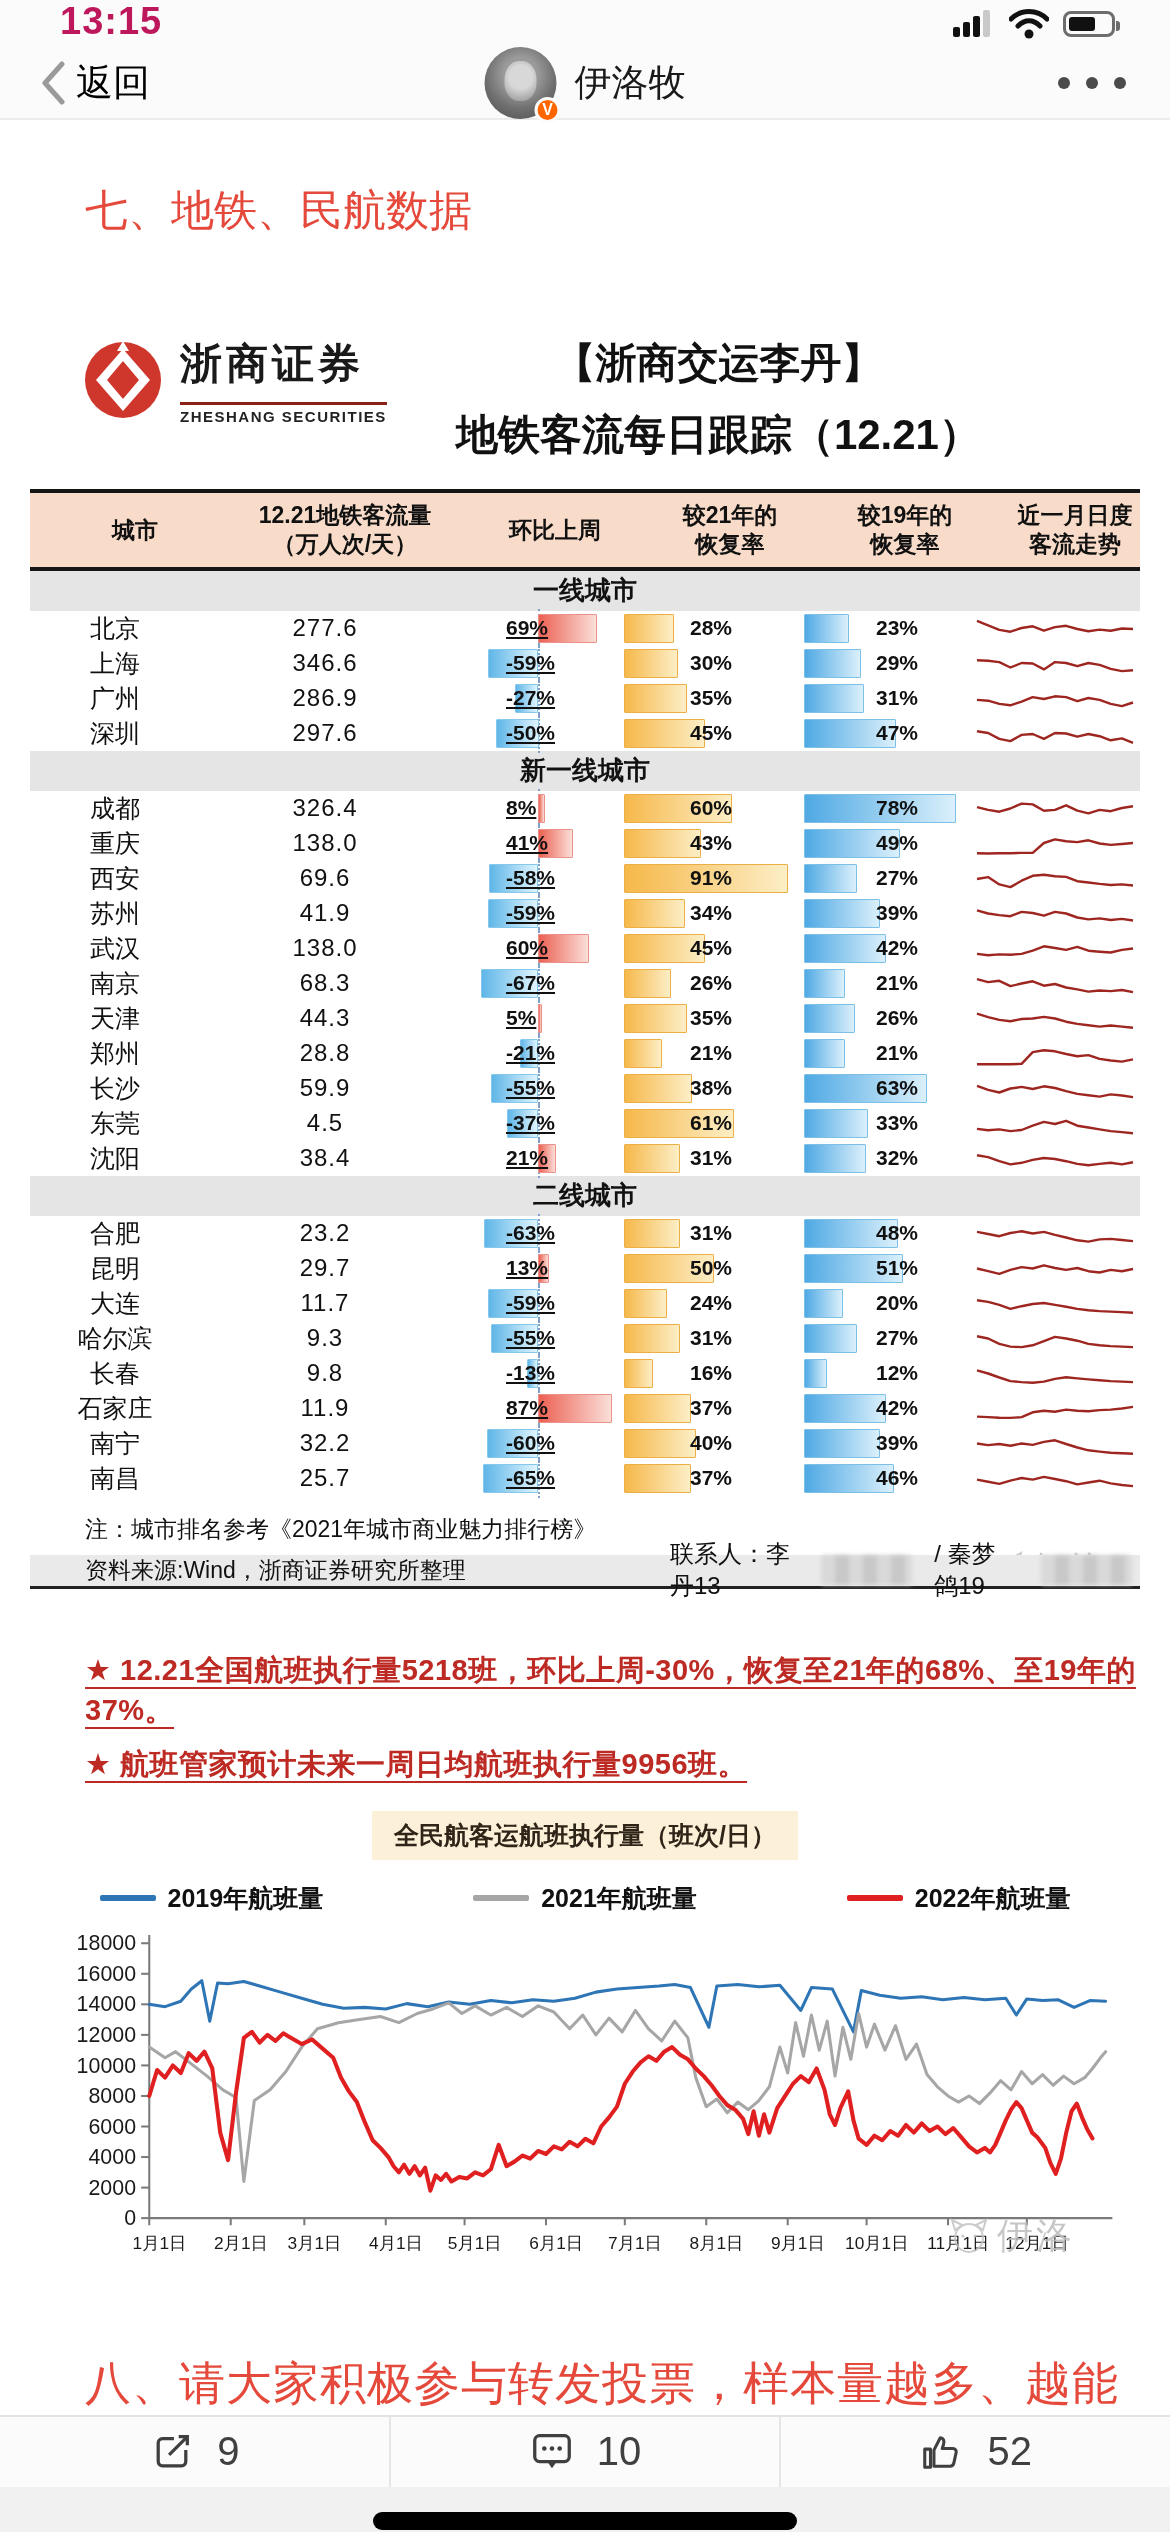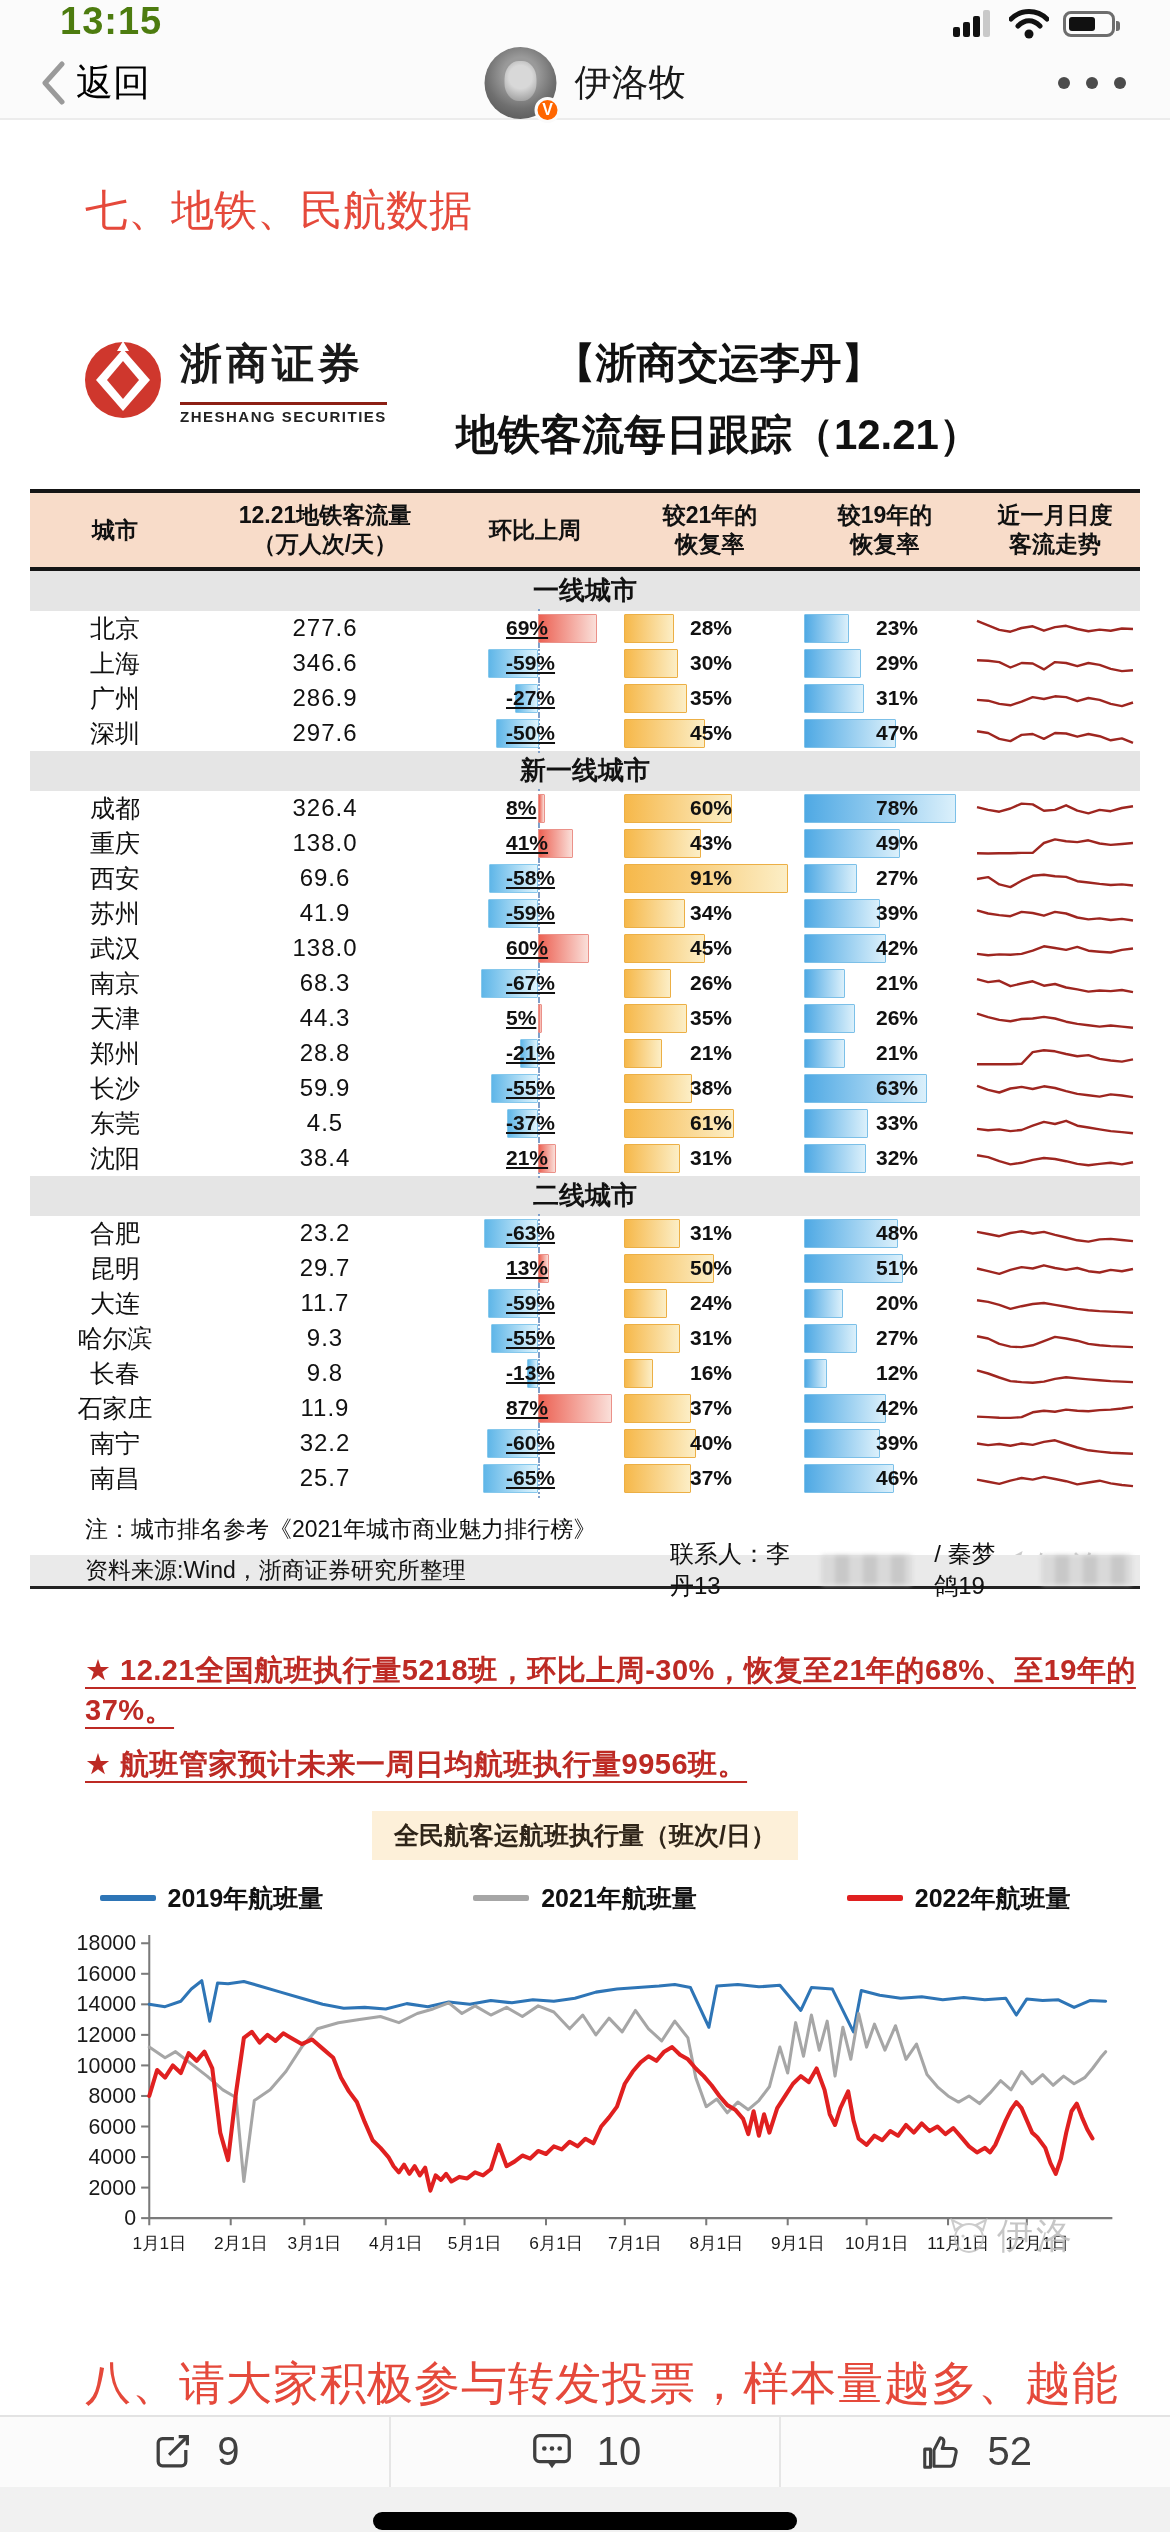--- a/index.html
+++ b/index.html
@@ -4,21 +4,21 @@
 <style>
   * { margin:0; padding:0; box-sizing:border-box; }
   html,body { background:#ddd; }
   body { font-family:"Liberation Sans","DejaVu Sans",sans-serif; }
   .screen { position:relative; width:1170px; height:2532px; margin:0 auto; background:#fff;
             display:flex; flex-direction:column; overflow:hidden; }
 
   
   .status-bar { height:100px; background:#fbfbfb; display:flex; align-items:flex-end;
                 justify-content:space-between; padding:0 55px 6px 60px; }
-  .time { font-size:38px; font-weight:bold; color:#4d7c0f; letter-spacing:1px; }
+  .time { font-size:38px; font-weight:bold; color:#be185d; letter-spacing:1px; }
   .status-icons { display:flex; align-items:center; gap:14px; padding-bottom:4px; }
   .battery { position:relative; width:52px; height:26px; border:3px solid #6d6d6d; border-radius:8px; }
   .battery .fill { position:absolute; left:3px; top:3px; bottom:3px; width:26px; background:#111; border-radius:3px; }
   .battery .cap { position:absolute; right:-8px; top:7px; width:4px; height:10px; background:#6d6d6d; border-radius:0 3px 3px 0; }
 
   
   .nav-bar { height:158px; background:#fbfbfb; border-bottom:2px solid #ececec;
              display:flex; align-items:center; padding:0 40px; position:relative; }
   .back { display:flex; align-items:center; gap:10px; color:#000000; font-size:37px; cursor:pointer; }
   .profile { position:absolute; left:50%; transform:translateX(-50%); display:flex; align-items:center; gap:18px; }
@@ -45,21 +45,21 @@
   .brand-cn { font-size:42px; font-weight:bold; color:#1a1a1a; letter-spacing:4px; }
   .brand-en { font-size:15px; font-weight:bold; color:#222; letter-spacing:1.5px;
               border-top:3px solid #8c1f14; padding-top:3px; margin-top:10px; }
   .report-titles { flex:1; text-align:center; padding-right:120px; }
   .rt1 { font-size:41px; font-weight:bold; color:#111; }
   .rt2 { font-size:42px; font-weight:bold; color:#111; margin-top:16px; }
 
   
   .mtable { margin:26px 30px 0 30px; }
   .mhead { display:grid; grid-template-columns:170px 250px 170px 180px 170px 170px;
-           background:#f8dcc9; border-top:4px solid #151515; border-bottom:4px solid #151515; }
+           background:#f8dcc9; border-top:4px solid #151515; border-bottom:4px solid #151515;padding-left:20px; }
   .hcell { min-height:74px; display:flex; align-items:center; justify-content:center; text-align:center;
            font-size:23px; font-weight:bold; color:#111; white-space:pre-line; line-height:1.25; padding:6px 2px; }
   .sec { height:40px; background:#e5e5e5; display:flex; align-items:center; justify-content:center;
          font-size:26px; font-weight:bold; color:#111; }
   .row { display:grid; grid-template-columns:170px 250px 170px 180px 170px 170px; height:35px; }
   .c { position:relative; display:flex; align-items:center; justify-content:center; }
   .city { font-size:25px; color:#111; }
   .vol { font-size:24px; color:#111; letter-spacing:1px; }
   .wow .zline { position:absolute; left:88px; top:-2px; bottom:-2px; border-left:2px dotted #7e9fc9; }
   .bar { position:absolute; top:3px; bottom:3px; border-radius:1px; }

